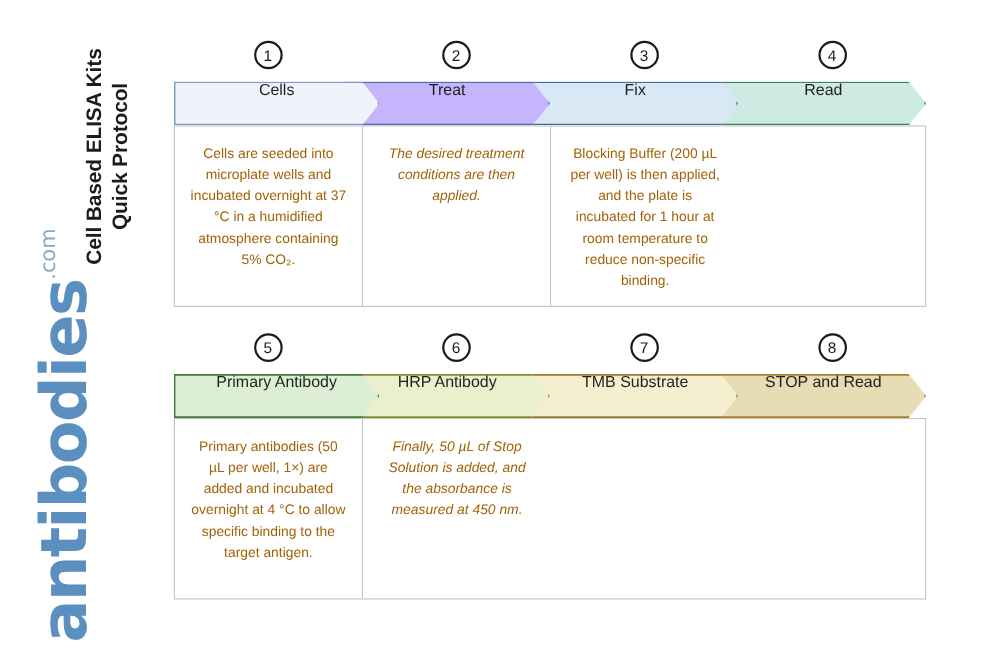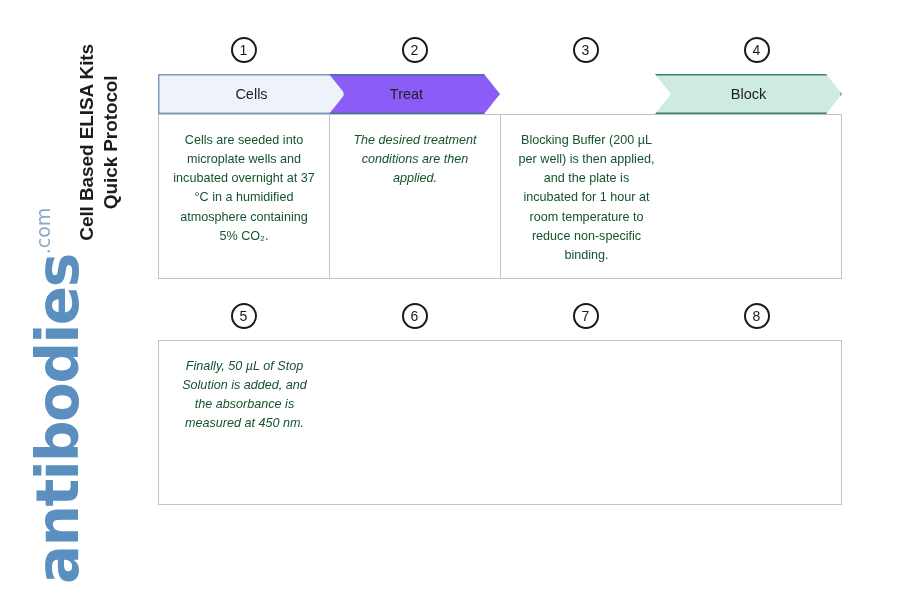--- a/index.html
+++ b/index.html
@@ -98,21 +98,21 @@
   .chevron-bar {
     position: relative;
     height: 40px;
   }
   .chev {
     position: absolute;
     top: 0;
     height: 40px;
     box-sizing: border-box;
     display: flex;
-    align-items: center;
+    align-items: flex-start;
     justify-content: center;
     font-size: 14.5px;
     color: #1f1f1f;
     clip-path: polygon(0 0, calc(100% - 16px) 0, 100% 50%, calc(100% - 16px) 100%, 0 100%, 16px 50%);
   }
   .chev.first {
     clip-path: polygon(0 0, calc(100% - 16px) 0, 100% 50%, calc(100% - 16px) 100%, 0 100%);
   }
   .chev-inner {
     position: relative;
@@ -128,21 +128,21 @@
     background: #fff;
     display: flex;
   }
   .cellbox {
     box-sizing: border-box;
     border-right: 1px solid #c3c3c3;
     padding: 16px 14px 10px 14px;
     text-align: center;
     font-size: 12.6px;
     line-height: 1.52;
-    color: #14532d;
+    color: #a16207;
   }
   .cellbox:last-child { border-right: none; text-align: center; }
 </style>
 </head>
 <body>
 
 <div class="left-rail">
   <div class="vtitle">
     <span>Cell Based ELISA Kits</span>
     <span class="l2">Quick Protocol</span>
@@ -156,37 +156,55 @@
   <div class="numbers">
       <div class="num-circle" style="left: 72.5px;">1</div>
       <div class="num-circle" style="left: 243.5px;">2</div>
       <div class="num-circle" style="left: 414.5px;">3</div>
       <div class="num-circle" style="left: 585.5px;">4</div>
     </div>
   <div class="chevron-bar">
       <div class="chev first" style="left: 0px; width: 187px; z-index: 4; background: rgb(238, 243, 250); filter: drop-shadow(transparent 0px 0px 0px); box-shadow: rgb(123, 155, 196) 0px 0px 0px 1.5px inset;">
         <span class="chev-inner">Cells</span>
       </div>
-      <div class="chev" style="left: 155px; width: 187px; z-index: 3; background: #8b5cf6; filter: drop-shadow(transparent 0px 0px 0px); box-shadow: rgb(74, 111, 165) 0px 0px 0px 1.5px inset;">
+      <div class="chev" style="left: 155px; width: 187px; z-index: 3; background: #c4b5fd; filter: drop-shadow(transparent 0px 0px 0px); box-shadow: rgb(74, 111, 165) 0px 0px 0px 1.5px inset;">
         <span class="chev-inner">Treat</span>
       </div>
+      <div class="chev" style="left: 326px; width: 187px; z-index: 2; background: rgb(216, 232, 245); filter: drop-shadow(transparent 0px 0px 0px); box-shadow: rgb(63, 111, 148) 0px 0px 0px 1.5px inset;">
+        <span class="chev-inner">Fix</span>
+      </div>
       <div class="chev" style="left: 497px; width: 187px; z-index: 1; background: rgb(205, 234, 227); filter: drop-shadow(transparent 0px 0px 0px); box-shadow: rgb(61, 127, 114) 0px 0px 0px 1.5px inset;">
-        <span class="chev-inner">Block</span>
+        <span class="chev-inner">Read</span>
       </div>
     </div>
   <div class="cells-bar">
       <div class="cellbox" style="width: 171px; flex: 0 0 171px;">Cells are seeded into microplate wells and incubated overnight at 37 °C in a humidified atmosphere containing 5% CO₂.</div>
       <div class="cellbox" style="width: 171px; flex: 0 0 171px; font-style: italic;">The desired treatment conditions are then applied.</div>
       <div class="cellbox" style="width: 171px; flex: 0 0 171px;">Blocking Buffer (200 µL per well) is then applied, and the plate is incubated for 1 hour at room temperature to reduce non-specific binding.</div>
     </div>
 </div>
 
 <div class="row" id="row-2">
   <div class="numbers">
       <div class="num-circle" style="left: 72.5px;">5</div>
       <div class="num-circle" style="left: 243.5px;">6</div>
       <div class="num-circle" style="left: 414.5px;">7</div>
       <div class="num-circle" style="left: 585.5px;">8</div>
     </div>
+  <div class="chevron-bar">
+      <div class="chev first" style="left: 0px; width: 187px; z-index: 4; background: rgb(220, 239, 212); filter: drop-shadow(transparent 0px 0px 0px); box-shadow: rgb(63, 122, 52) 0px 0px 0px 1.5px inset;">
+        <span class="chev-inner">Primary Antibody</span>
+      </div>
+      <div class="chev" style="left: 155px; width: 187px; z-index: 3; background: rgb(234, 240, 205); filter: drop-shadow(transparent 0px 0px 0px); box-shadow: rgb(138, 138, 51) 0px 0px 0px 1.5px inset;">
+        <span class="chev-inner">HRP Antibody</span>
+      </div>
+      <div class="chev" style="left: 326px; width: 187px; z-index: 2; background: rgb(245, 239, 208); filter: drop-shadow(transparent 0px 0px 0px); box-shadow: rgb(154, 122, 51) 0px 0px 0px 1.5px inset;">
+        <span class="chev-inner">TMB Substrate</span>
+      </div>
+      <div class="chev" style="left: 497px; width: 187px; z-index: 1; background: rgb(232, 220, 181); filter: drop-shadow(transparent 0px 0px 0px); box-shadow: rgb(169, 128, 47) 0px 0px 0px 1.5px inset;">
+        <span class="chev-inner">STOP and Read</span>
+      </div>
+    </div>
   <div class="cells-bar">
+      <div class="cellbox" style="width: 171px; flex: 0 0 171px;">Primary antibodies (50 µL per well, 1×) are added and incubated overnight at 4 °C to allow specific binding to the target antigen.</div>
       <div class="cellbox" style="width: 171px; flex: 0 0 171px; font-style: italic;">Finally, 50 µL of Stop Solution is added, and the absorbance is measured at 450 nm.</div>
     </div>
 </div>
 
 </body></html>

